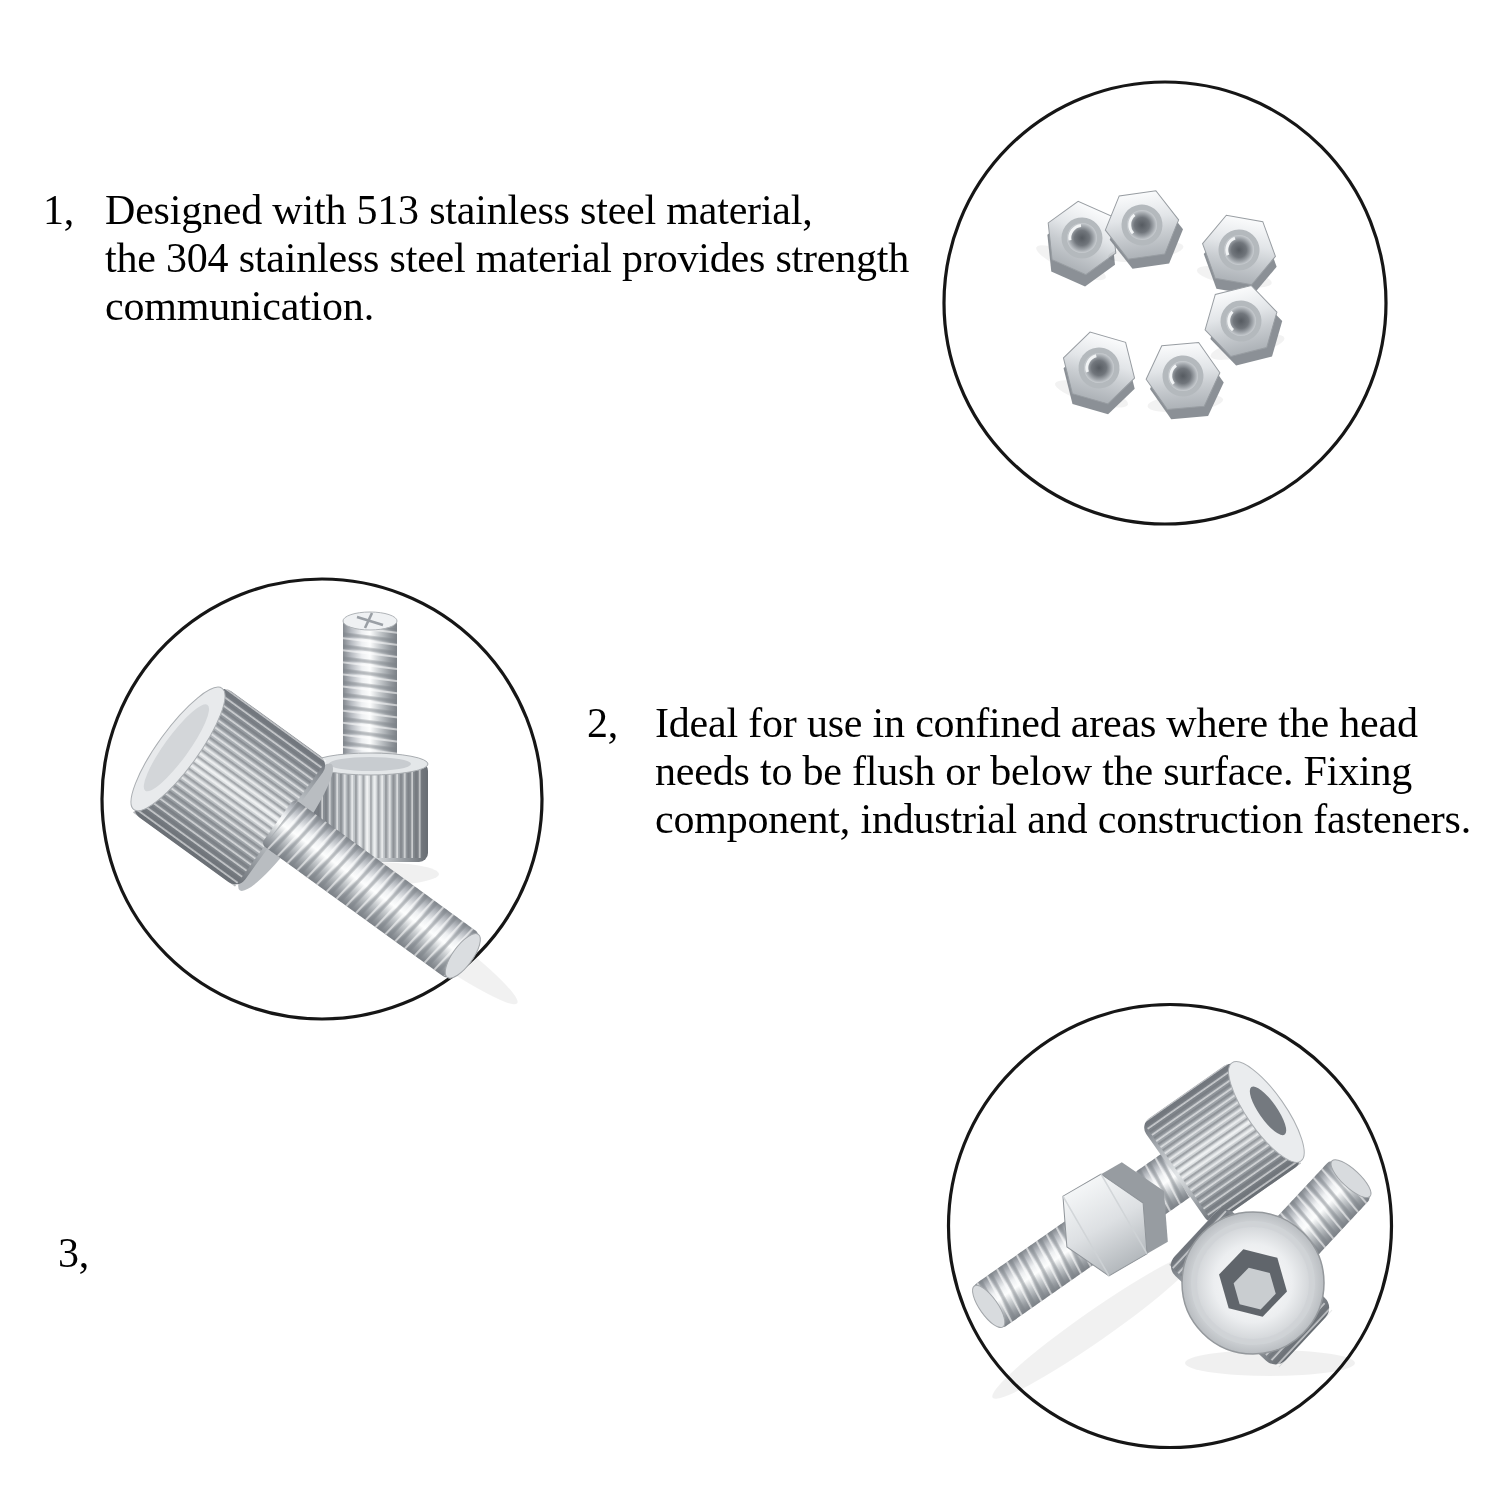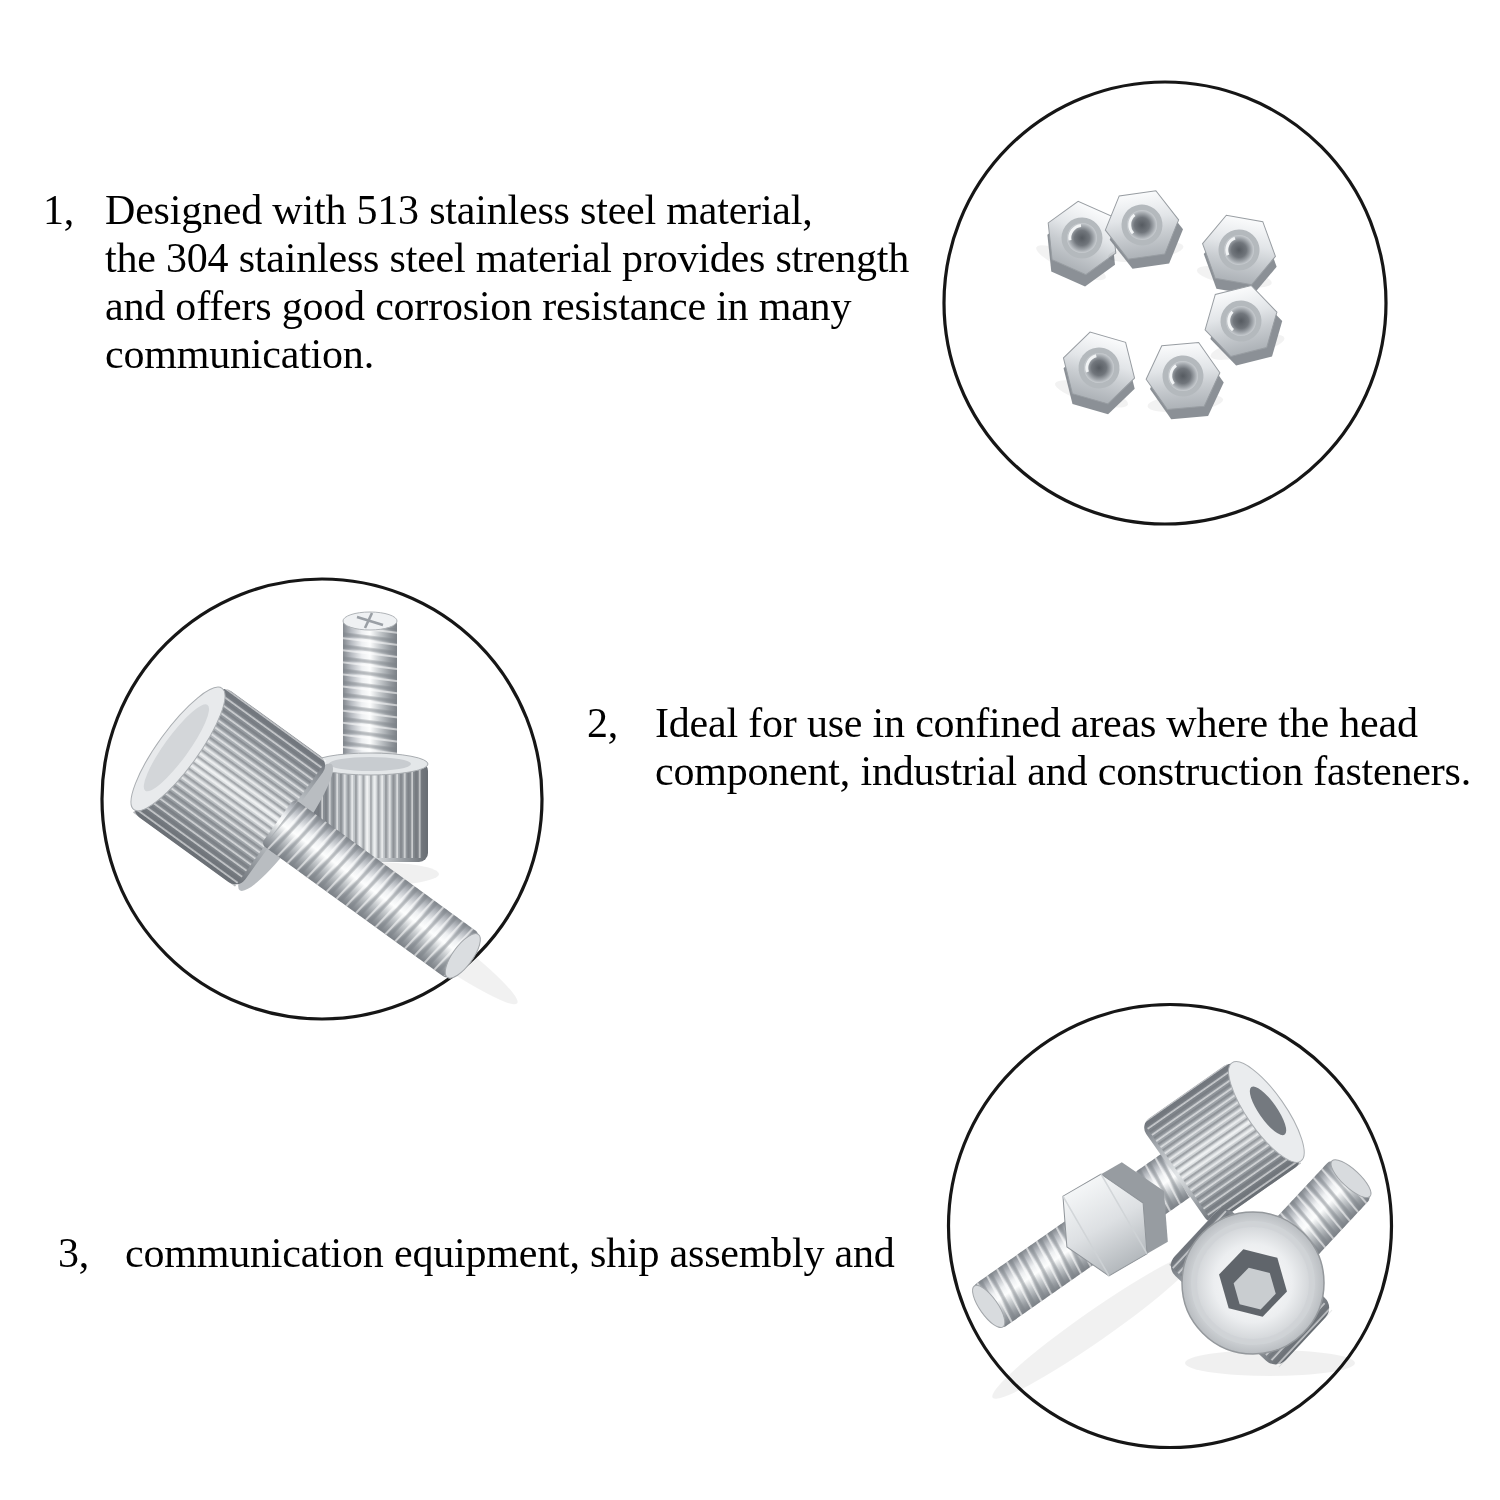--- a/index.html
+++ b/index.html
@@ -21,37 +21,36 @@
 </head>
 <body>
 
 <div class="canvas">
 
   <section class="feature f1">
     <span class="num">1,</span>
     <div class="lines">
       <div>Designed with 513 stainless steel material,</div>
       <div>the 304 stainless steel material provides strength</div>
-      <div>and offers good corrosion resistance in many</div>
       <div>communication.</div>
     </div>
   </section>
 
   <section class="feature f2">
     <span class="num">2,</span>
     <div class="lines">
       <div>Ideal for use in confined areas where the head</div>
+      <div>needs to be flush or below the surface. Fixing</div>
       <div>component, industrial and construction fasteners.</div>
     </div>
   </section>
 
   <section class="feature f3">
     <span class="num">3,</span>
     <div class="lines">
-      <div>communication equipment, ship assembly and</div>
     </div>
   </section>
 
   <div class="photo c1">
     <svg width="448" height="448" viewBox="0 0 448 448">
       <defs>
         <linearGradient id="nutTopG1" x1="0" y1="0" x2="0" y2="1">
           <stop offset="0" stop-color="#fafbfc"></stop>
             <stop offset="0.4" stop-color="#e2e5e8"></stop>
           <stop offset="0.65" stop-color="#c9cdd1"></stop>

